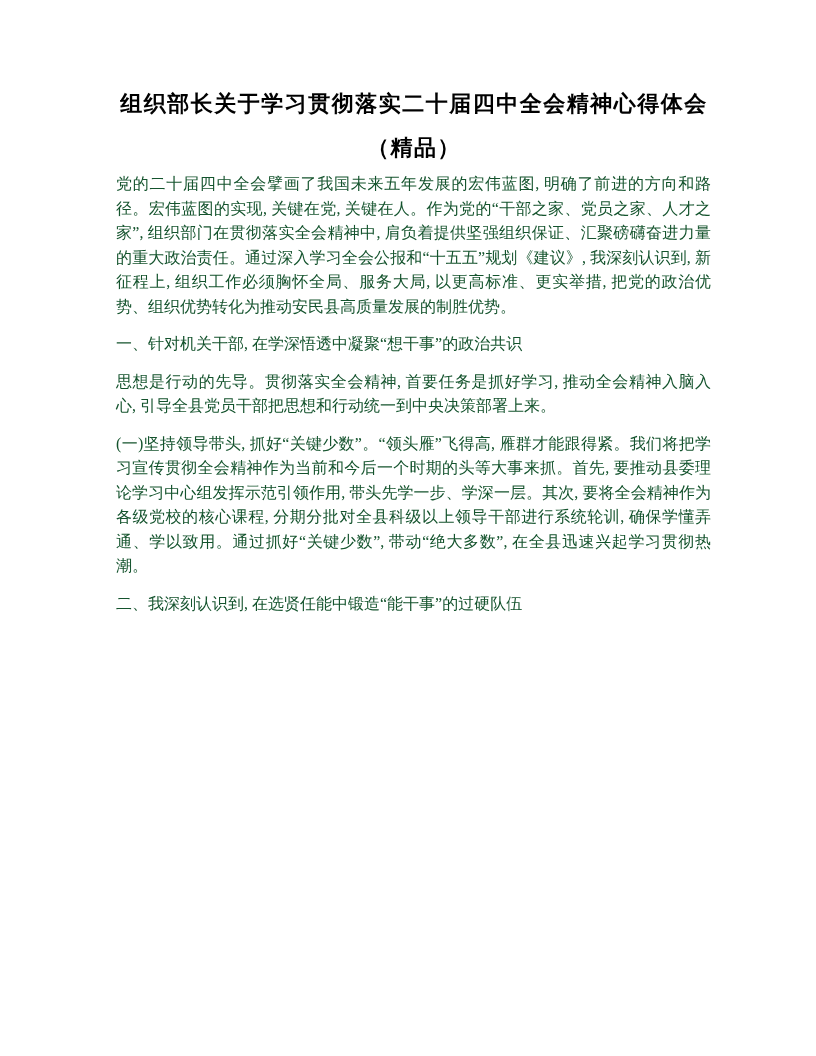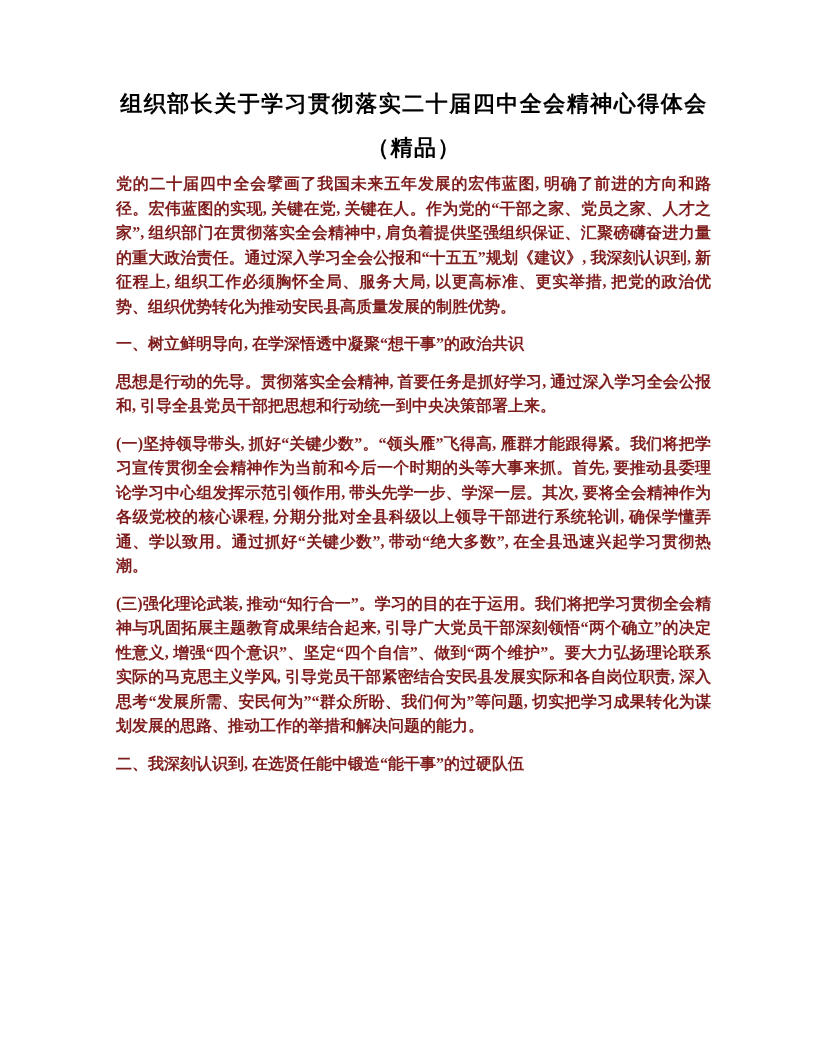--- a/index.html
+++ b/index.html
@@ -30,33 +30,32 @@
     color: #000000;
   }
   .doc-body {
     margin-top: 2px;
   }
   .blk {
     margin: 0 1px 13px 0;
     padding: 0;
     font-size: 16px;
     line-height: 24.5px;
-    font-weight: bold;
+    font-weight: normal;
     text-align: justify;
     text-justify: inter-ideograph;
     word-break: break-all;
-    color: #7f1d1d;
+    color: #14532d;
   }
 </style>
 </head>
 <body>
 
 <div class="page">
   <h1 class="doc-title">组织部长关于学习贯彻落实二十届四中全会精神心得体会（精品）</h1>
   <div class="doc-body">
       <p class="blk">党的二十届四中全会擘画了我国未来五年发展的宏伟蓝图, 明确了前进的方向和路径。宏伟蓝图的实现, 关键在党, 关键在人。作为党的“干部之家、党员之家、人才之家”, 组织部门在贯彻落实全会精神中, 肩负着提供坚强组织保证、汇聚磅礴奋进力量的重大政治责任。通过深入学习全会公报和“十五五”规划《建议》, 我深刻认识到, 新征程上, 组织工作必须胸怀全局、服务大局, 以更高标准、更实举措, 把党的政治优势、组织优势转化为推动安民县高质量发展的制胜优势。</p>
-      <h2 class="blk">一、树立鲜明导向, 在学深悟透中凝聚“想干事”的政治共识</h2>
-      <p class="blk">思想是行动的先导。贯彻落实全会精神, 首要任务是抓好学习, 通过深入学习全会公报和, 引导全县党员干部把思想和行动统一到中央决策部署上来。</p>
+      <h2 class="blk">一、针对机关干部, 在学深悟透中凝聚“想干事”的政治共识</h2>
+      <p class="blk">思想是行动的先导。贯彻落实全会精神, 首要任务是抓好学习, 推动全会精神入脑入心, 引导全县党员干部把思想和行动统一到中央决策部署上来。</p>
       <p class="blk">(一)坚持领导带头, 抓好“关键少数”。“领头雁”飞得高, 雁群才能跟得紧。我们将把学习宣传贯彻全会精神作为当前和今后一个时期的头等大事来抓。首先, 要推动县委理论学习中心组发挥示范引领作用, 带头先学一步、学深一层。其次, 要将全会精神作为各级党校的核心课程, 分期分批对全县科级以上领导干部进行系统轮训, 确保学懂弄通、学以致用。通过抓好“关键少数”, 带动“绝大多数”, 在全县迅速兴起学习贯彻热潮。</p>
-      <p class="blk">(三)强化理论武装, 推动“知行合一”。学习的目的在于运用。我们将把学习贯彻全会精神与巩固拓展主题教育成果结合起来, 引导广大党员干部深刻领悟“两个确立”的决定性意义, 增强“四个意识”、坚定“四个自信”、做到“两个维护”。要大力弘扬理论联系实际的马克思主义学风, 引导党员干部紧密结合安民县发展实际和各自岗位职责, 深入思考“发展所需、安民何为”“群众所盼、我们何为”等问题, 切实把学习成果转化为谋划发展的思路、推动工作的举措和解决问题的能力。</p>
       <h2 class="blk">二、我深刻认识到, 在选贤任能中锻造“能干事”的过硬队伍</h2>
     </div>
 </div>
 
 </body></html>

